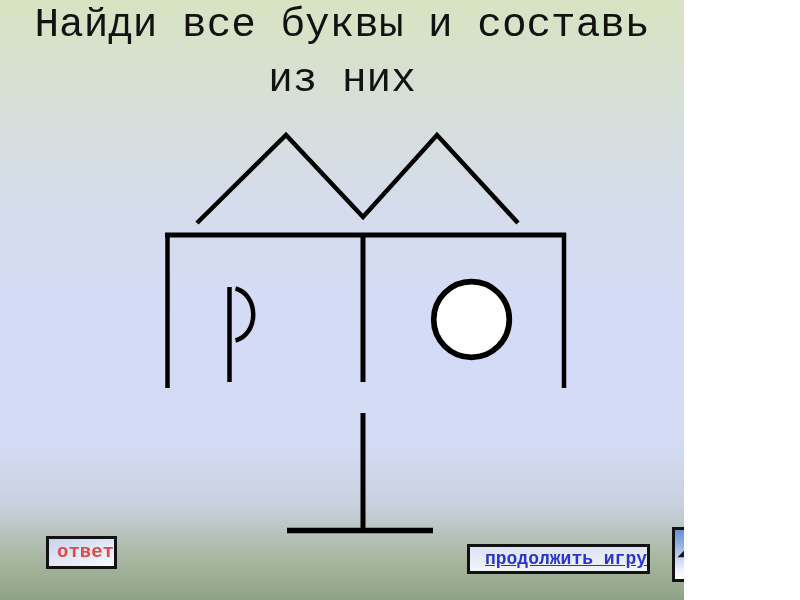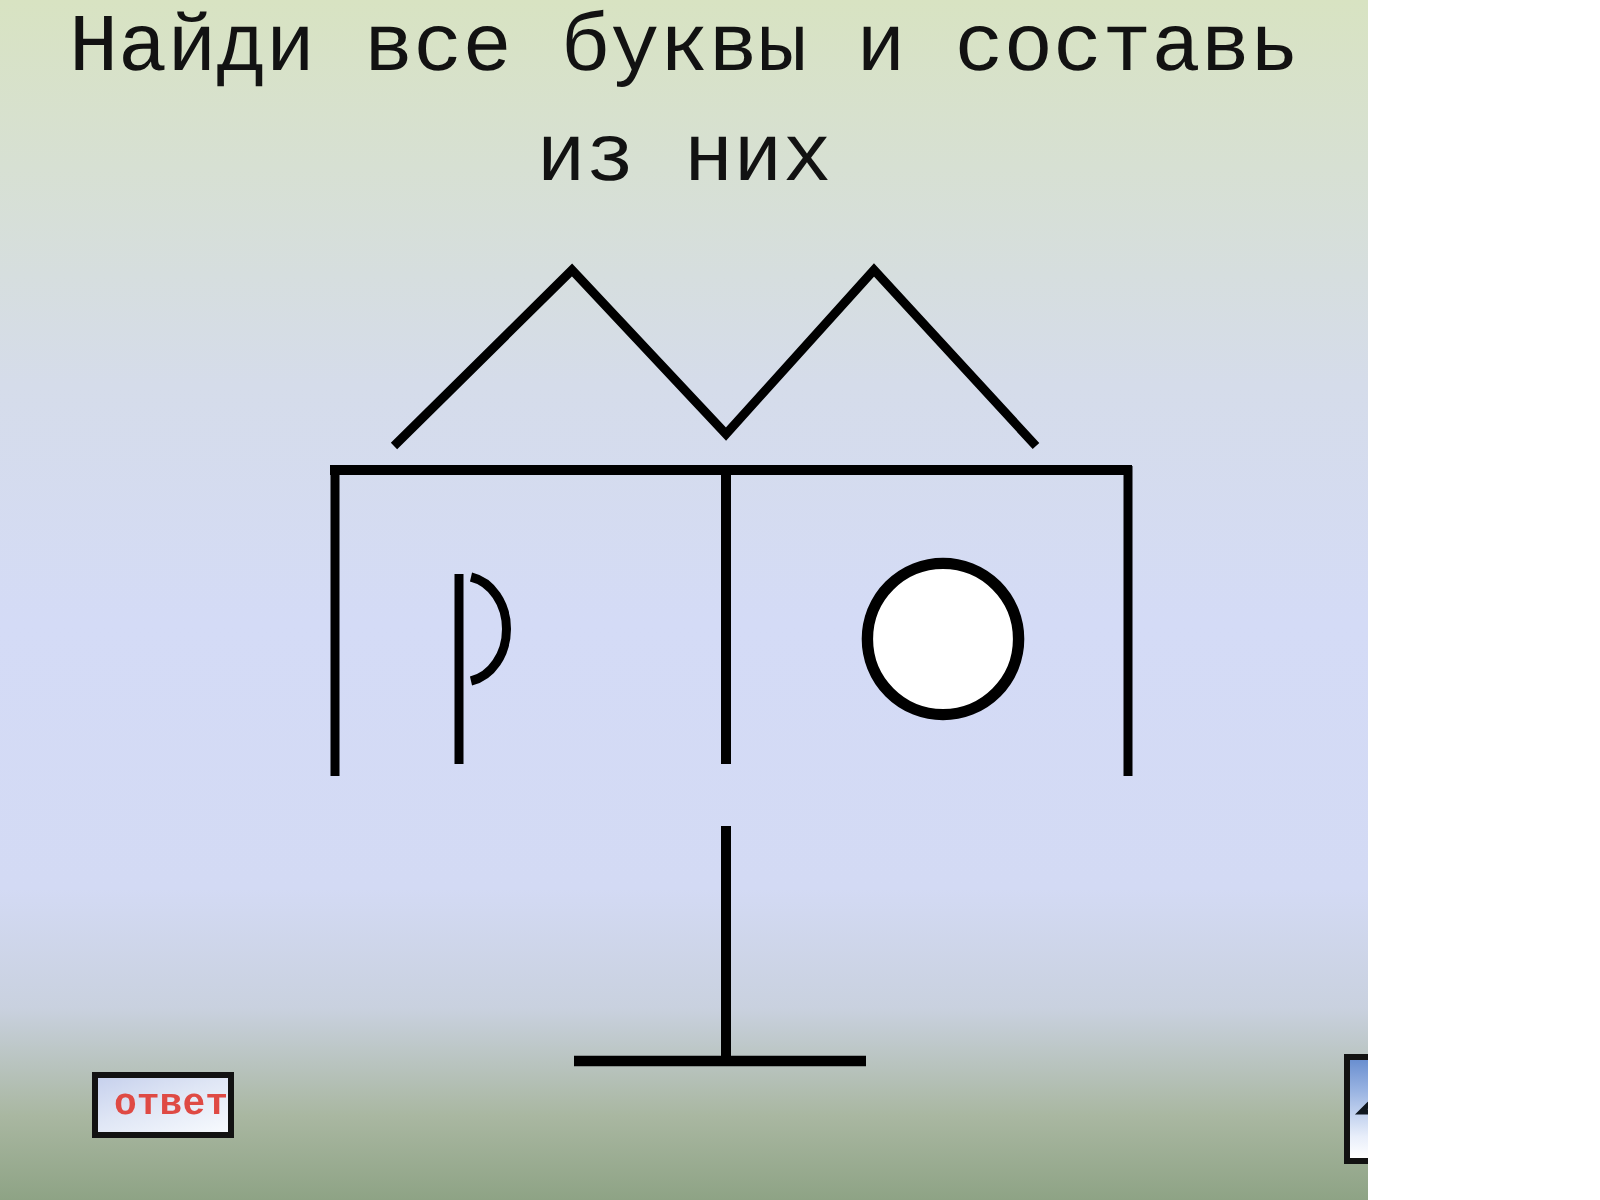--- a/index.html
+++ b/index.html
@@ -83,20 +83,23 @@
       <path d="M363,413 V532" stroke-width="5"></path>
       <path d="M287,530.5 H433" stroke-width="5.3"></path>
     </g>
   </svg>
 
 
   <div class="btn answer-btn">
     <span class="lbl">ответ</span>
   </div>
 
+  <div class="btn continue-btn">
+    <span class="lbl">продолжить игру</span>
+  </div>
 
   <div class="btn home-btn">
     <svg width="58" height="49" viewBox="0 0 58 49">
       <g stroke="#101820" stroke-linejoin="miter">
         <rect x="36.5" y="8" width="6.5" height="12" fill="#4f6078" stroke-width="1.8"></rect>
         <rect x="12" y="25.5" width="31" height="17.5" fill="#aebccf" stroke-width="2.5"></rect>
         <polygon points="27.5,4 49.5,26 5.5,26" fill="#4f6078" stroke-width="2.5"></polygon>
         <rect x="23" y="32.5" width="8.5" height="10.5" fill="#cdd8e4" stroke-width="2.2"></rect>
       </g>
     </svg>

